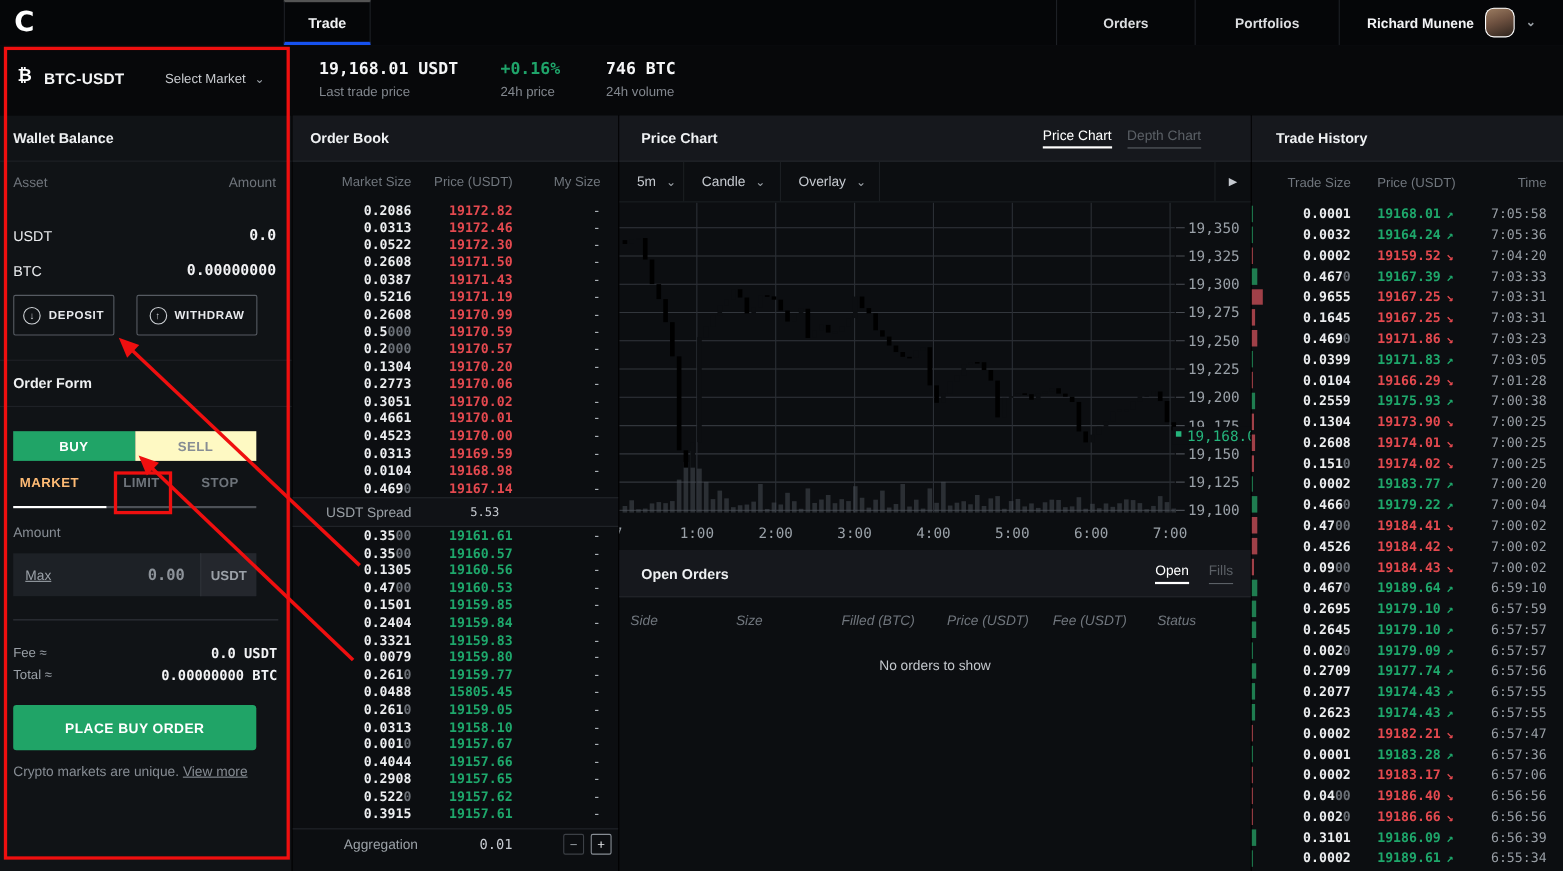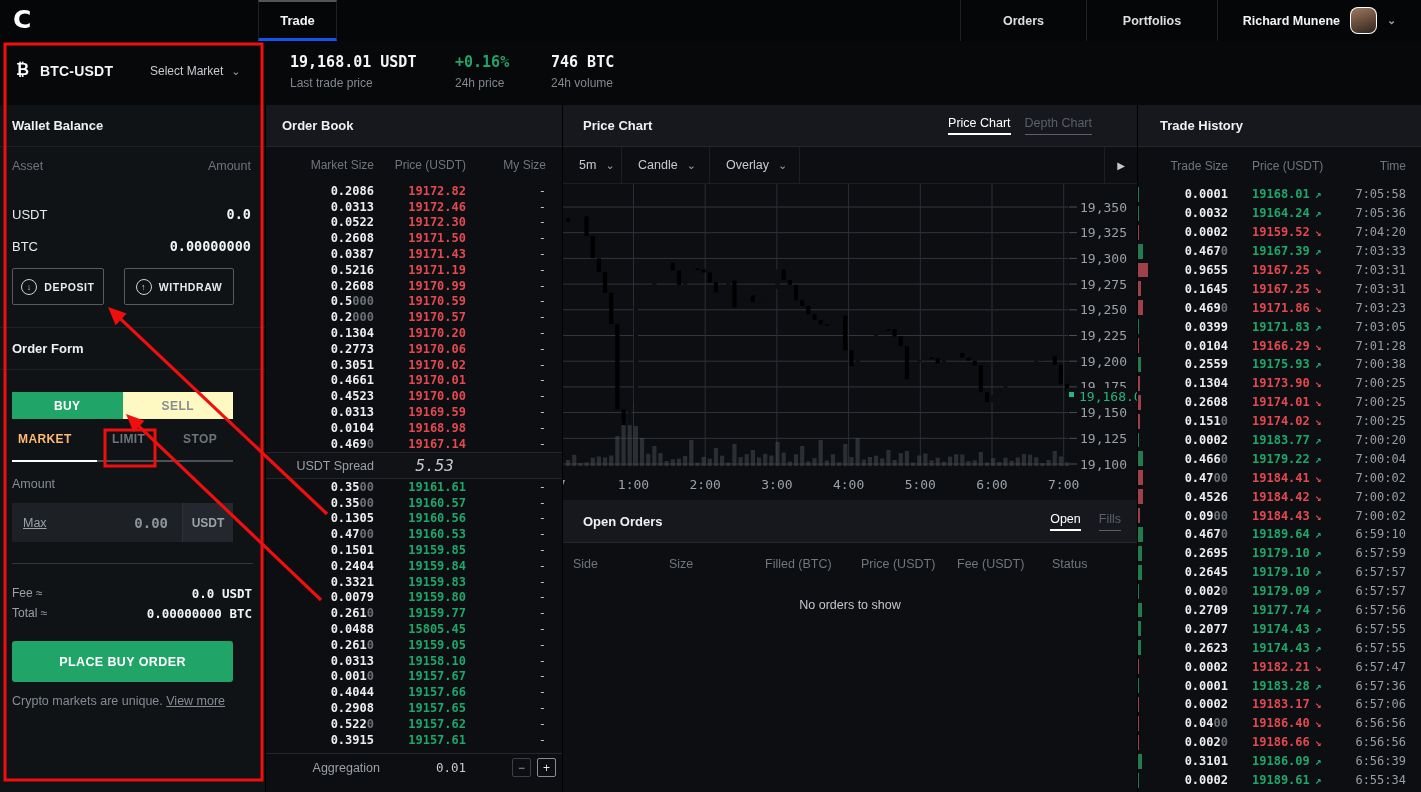--- a/index.html
+++ b/index.html
@@ -86,21 +86,21 @@
           font-family:"DejaVu Sans Mono",monospace;cursor:pointer;}
   .ob-row span{text-align:right;}
   .ob-size{color:#eceef0;}
   .ob-size i{font-style:normal;color:#6b7077;}
   .ob-ask .ob-price{color:#e4494f;}
   .ob-bid .ob-price{color:#1ea76b;}
   .ob-dash{color:#b9bec4;padding-right:16px;font-weight:400;}
   .ob-spread{position:absolute;left:0;right:0;height:27px;background:#101216;border-top:1px solid #23262b;
              border-bottom:1px solid #23262b;display:grid;grid-template-columns:108px 92px 1fr;align-items:center;box-sizing:border-box;}
   .spread-label{text-align:right;color:#9aa0a6;font-size:12.5px;}
-  .spread-val{text-align:right;padding-right:12px;color:#c6cad0;font-size:16px;font-family:"DejaVu Sans Mono",monospace;font-style:italic;}
+  .spread-val{text-align:right;padding-right:12px;color:#c6cad0;font-size:11px;font-family:"DejaVu Sans Mono",monospace;}
   .ob-agg{position:absolute;left:0;right:0;height:27px;border-top:1px solid #23262b;display:grid;
           grid-template-columns:114px 86px 1fr;align-items:center;}
   .agg-label{text-align:right;color:#9aa0a6;font-size:12.5px;}
   .agg-val{text-align:right;color:#c6cad0;font-size:12.5px;font-family:"DejaVu Sans Mono",monospace;}
   .agg-btn{position:absolute;top:4px;width:19px;height:19px;background:none;border-radius:2px;color:#9aa0a6;
            font-size:12px;line-height:1;cursor:pointer;padding:0;}
   .agg-btn.minus{left:246px;border:1px solid #3c4046;}
   .agg-btn.plus{left:271px;border:1px solid #878d94;color:#e8eaec;}
 
   
@@ -115,21 +115,21 @@
              border-right:1px solid #1b1e22;box-sizing:border-box;color:#c6cad0;font-size:12.5px;cursor:pointer;}
   .tool-play{position:absolute;right:0;top:0;width:33px;height:36px;border-left:1px solid #1b1e22;display:flex;
              align-items:center;justify-content:center;color:#c6cad0;font-size:10px;cursor:pointer;box-sizing:border-box;}
   #chart-svg{position:absolute;left:0;top:79px;}
 
   
   .openorders{left:563px;top:500px;width:574px;}
   .openorders .panel-title{height:43px;padding-left:20px;justify-content:space-between;padding-right:16px;}
   .oo-tabs{display:flex;gap:18px;font-weight:400;}
   .oo-cols{position:absolute;top:43px;height:40px;left:0;right:0;color:#70767d;font-size:12.5px;}
-  .oo-cols span{position:absolute;top:14px;}
+  .oo-cols span{position:absolute;top:14px;font-style:italic;}
   .oo-empty{position:absolute;left:0;right:0;top:98px;text-align:center;color:#c3c7cc;font-size:12.5px;}
 
   
   .tradehistory{left:1138px;width:283px;}
   .tradehistory .panel-title{padding-left:22px;}
   .th-cols{position:absolute;left:0;right:0;top:42px;height:38px;display:grid;grid-template-columns:90px 112px 1fr;
            align-items:center;color:#70767d;font-size:12px;}
   .th-cols span{text-align:right;}
   .th-cols span:nth-child(2){text-align:left;padding-left:24px;}
   .th-cols span:last-child{padding-right:15px;}

